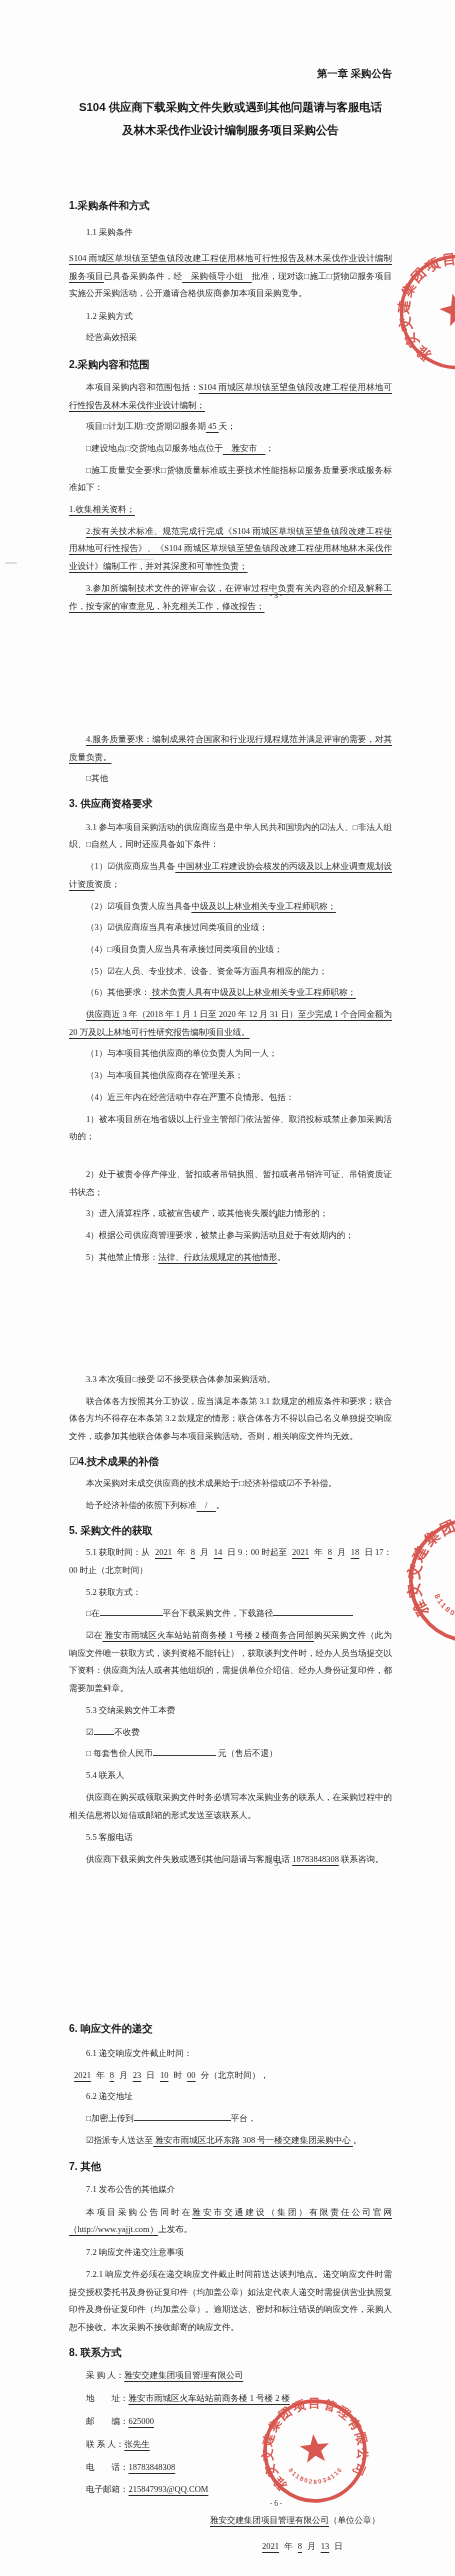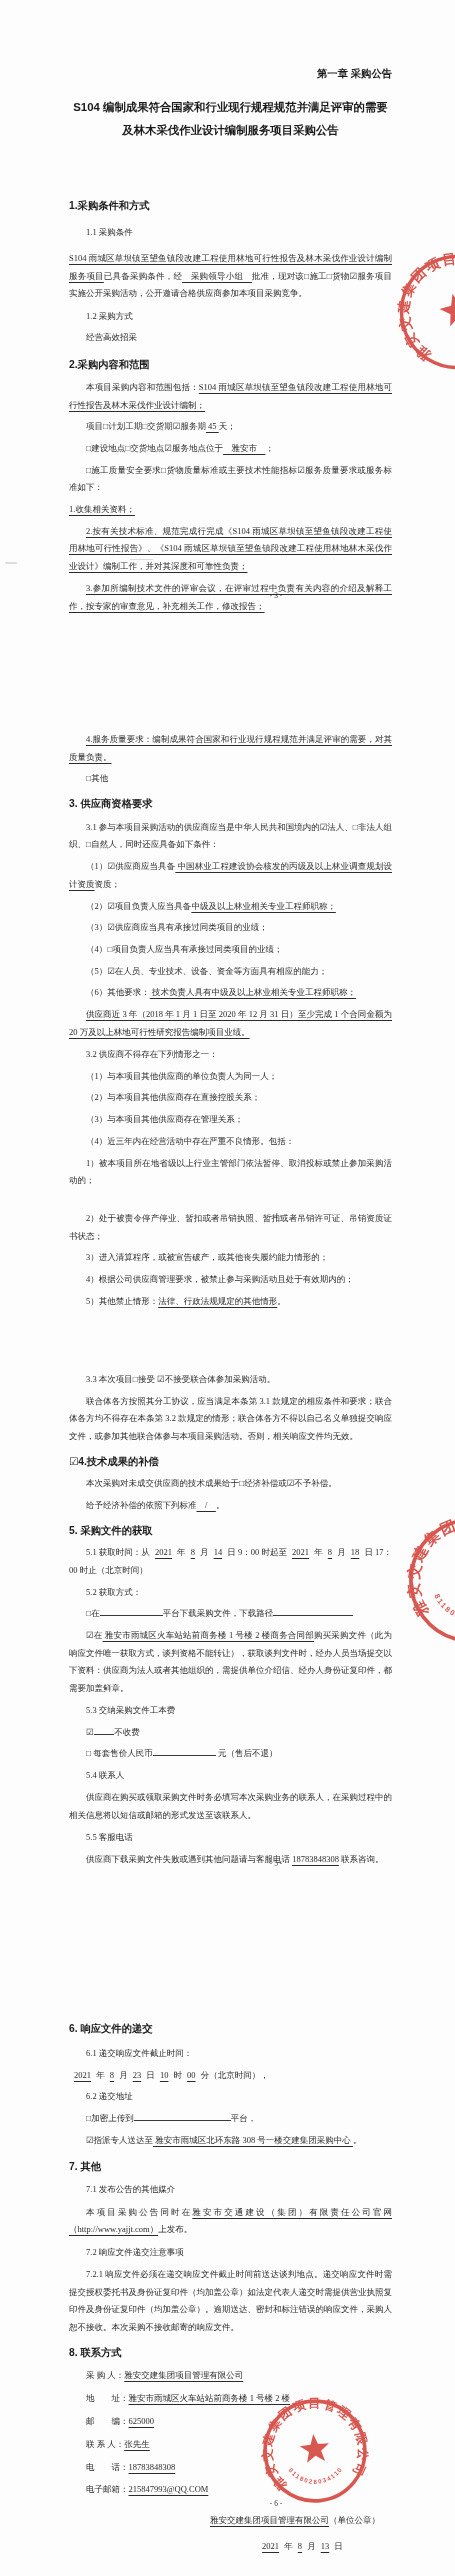--- a/index.html
+++ b/index.html
@@ -28,21 +28,21 @@
   .smudge{position:absolute;background:#bdbdbd;border-radius:1.1px;opacity:.5;}
 </style>
 </head>
 <body>
 
 <div id="page">
 
   <div class="col" style="top:67px">
     <div class="chapter">第一章 采购公告</div>
     <div class="doctitle">
-      <div>S104 编制成果符合国家和行业现行规程规范并满足评审的需要</div>
+      <div>S104 供应商下载采购文件失败或遇到其他问题请与客服电话</div>
       <div>及林木采伐作业设计编制服务项目采购公告</div>
     </div>
 
     <div class="h1" style="margin-top:55px">1.采购条件和方式</div>
     <p class="p ind" style="margin-top:10.3px">1.1 采购条件</p>
     <p class="p hang" style="margin-top:8px">
       <span class="u">S104 雨城区草坝镇至望鱼镇段改建工程使用林地可行性报告及林木采伐作业设计编制服务项目</span><span>已具备采购条件，经</span><span class="u">　采购领导小组　</span><span>批准，现对该□施工□货物☑服务项目实施公开采购活动，公开邀请合格供应商参加本项目采购竞争。</span>
     </p>
     <p class="p ind" style="margin-top:4.6px">1.2 采购方式</p>
     <p class="p ind" style="margin-top:2.3px">经营高效招采</p>
@@ -77,23 +77,21 @@
     <p class="p ind" style="margin-top:4px">
       <span>（2）☑项目负责人应当具备</span><span class="u">中级及以上林业相关专业工程师职称；</span>
     </p>
     <p class="p ind" style="margin-top:4px">（3）☑供应商应当具有承接过同类项目的业绩；</p>
     <p class="p ind" style="margin-top:4px">（4）□项目负责人应当具有承接过同类项目的业绩；</p>
     <p class="p ind" style="">（5）☑在人员、专业技术、设备、资金等方面具有相应的能力；</p>
     <p class="p ind" style="margin-top:4px">
       <span>（6）其他要求：</span><span class="u"> 技术负责人具有中级及以上林业相关专业工程师职称； </span>
     </p>
     <p class="p ind u" style="margin-top:4px">供应商近 3 年（2018 年 1 月 1 日至 2020 年 12 月 31 日）至少完成 1 个合同金额为 20 万及以上林地可行性研究报告编制项目业绩。</p>
-    <p class="p ind" style="margin-top:4.6px">3.2 供应商不得存在下列情形之一：</p>
     <p class="p ind" style="margin-top:4px">（1）与本项目其他供应商的单位负责人为同一人；</p>
-    <p class="p ind" style="margin-top:4px">（2）与本项目其他供应商存在直接控股关系；</p>
     <p class="p ind" style="margin-top:4px">（3）与本项目其他供应商存在管理关系；</p>
     <p class="p ind" style="margin-top:4px">（4）近三年内在经营活动中存在严重不良情形。包括：</p>
     <p class="p ind" style="margin-top:2.3px">1）被本项目所在地省级以上行业主管部门依法暂停、取消投标或禁止参加采购活动的；</p>
     <p class="p ind" style="margin-top:20px">2）处于被责令停产停业、暂扣或者吊销执照、暂扣或者吊销许可证、吊销资质证书状态；</p>
     <p class="p ind" style="margin-top:2.3px">3）进入清算程序，或被宣告破产，或其他丧失履约能力情形的；</p>
     <p class="p ind" style="margin-top:2.3px">4）根据公司供应商管理要求，被禁止参与采购活动且处于有效期内的；</p>
     <p class="p ind" style="margin-top:2.3px">
       <span>5）其他禁止情形：</span><span class="u">法律、行政法规规定的其他情形</span><span>。</span>
     </p>
   </div>

